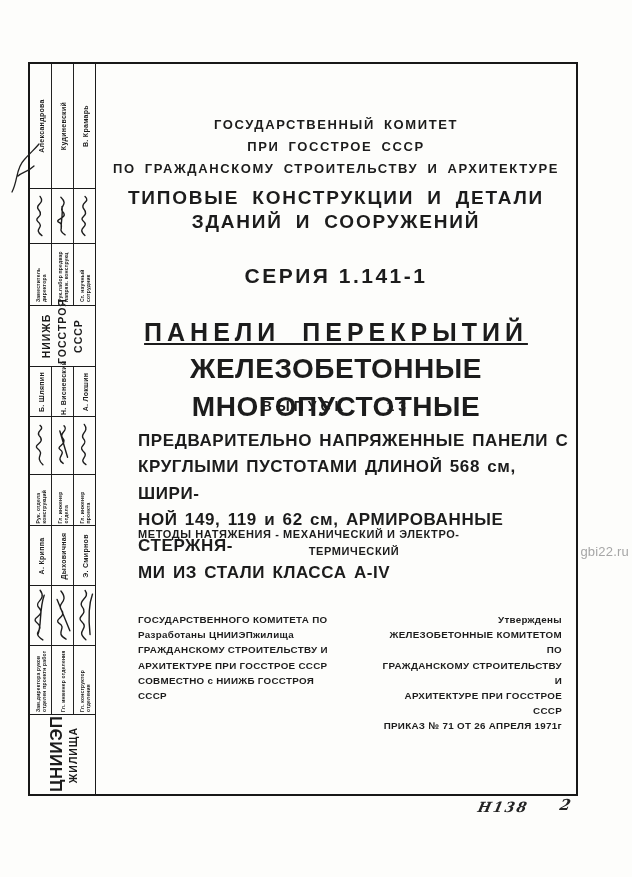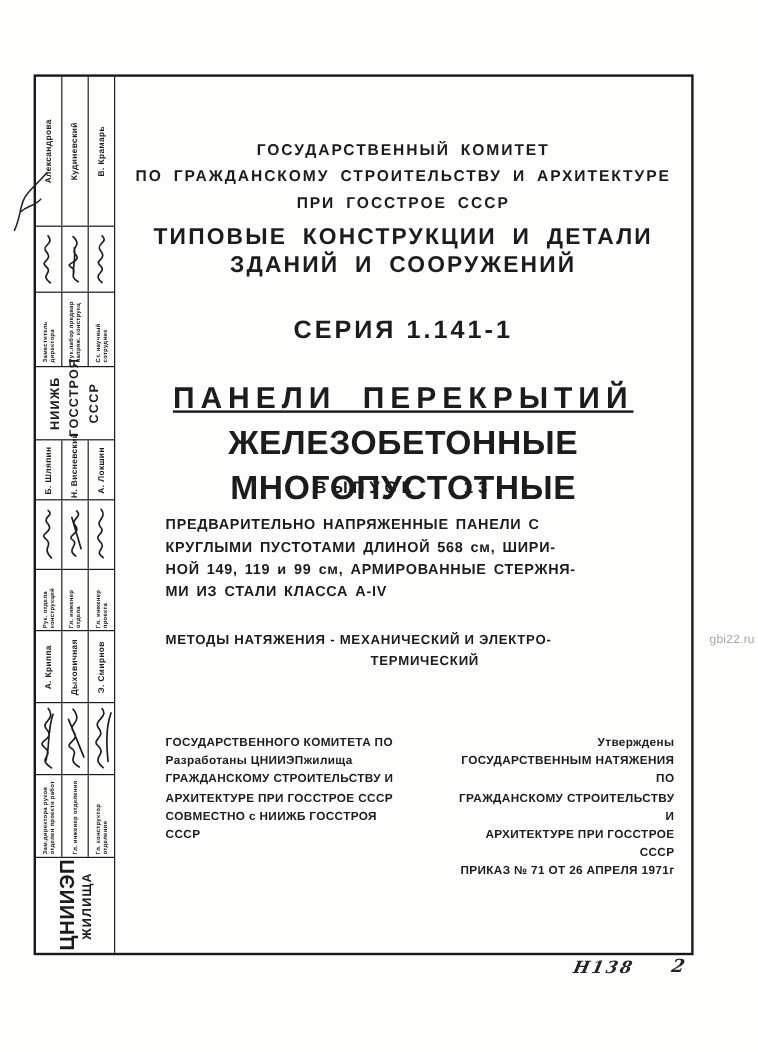--- a/index.html
+++ b/index.html
@@ -64,31 +64,31 @@
   
   .main{position:relative;flex:1;font-weight:bold;}
   .center{text-align:center;}
   .header{position:absolute;top:30px;left:0;right:0;font-size:13px;letter-spacing:1.6px;line-height:1.7;word-spacing:4px;margin-top:20px;}
   .caption{position:absolute;top:122px;left:0;right:0;font-size:19px;letter-spacing:1.8px;line-height:1.25;word-spacing:6px;}
   .series{position:absolute;top:200px;left:0;right:0;font-size:21px;letter-spacing:2.5px;}
   .mtitle{position:absolute;top:252px;left:0;right:0;line-height:1.35;}
   .mtitle-l1{font-size:25px;letter-spacing:5px;word-spacing:10px;text-decoration:underline;}
   .mtitle-l2{font-size:28px;letter-spacing:.5px;word-spacing:4px;}
   .issue{position:absolute;top:334px;left:0;right:0;font-size:14px;letter-spacing:4px;white-space:pre;}
-  .desc{position:absolute;top:364px;left:42px;width:432px;font-size:12px;line-height:1.55;letter-spacing:.6px;word-spacing:2px;}
+  .desc{position:absolute;top:364px;left:42px;width:432px;font-size:17px;line-height:1.55;letter-spacing:.6px;word-spacing:2px;}
   .desc .c{text-align:left;}
   .methods{position:absolute;top:462px;left:42px;width:432px;font-size:11px;line-height:1.55;letter-spacing:.6px;}
   .methods .c{text-align:center;}
   .approve{position:absolute;top:548px;left:42px;right:14px;display:flex;}
   .apcol{font-size:9.8px;line-height:1.55;letter-spacing:.3px;}
   .apcol.left{width:210px;margin-right:26px;}
   .apcol.right{flex:1;text-align:right;}
 
   
-  .watermark{position:absolute;right:3px;top:528px;font-size:10px;color:#a6a6a6;letter-spacing:.2px;}
+  .watermark{position:absolute;right:3px;top:544px;font-size:13px;color:#a6a6a6;letter-spacing:.2px;}
   .hand{
     position:absolute;font-family:"DejaVu Serif","Liberation Serif",serif;
     font-style:italic;font-weight:bold;color:#242424;
     transform:skewX(-12deg);
   }
   .hand-num{left:478px;top:799px;font-size:14px;letter-spacing:2px;}
   .hand-sheet{left:560px;top:796px;font-size:15px;}
   .margin-scribble{position:absolute;left:8px;top:142px;overflow:visible;}
   .margin-scribble path{fill:none;stroke:#202020;stroke-width:1.3;stroke-linecap:round;}
 </style>
@@ -245,62 +245,62 @@
           </div>
         </div>
       </div>
 
     </div>
 
     <div class="main">
 
       <div class="header center">
         <div>ГОСУДАРСТВЕННЫЙ  КОМИТЕТ</div>
+        <div>ПРИ  ГОССТРОЕ  СССР</div>
         <div>ПО ГРАЖДАНСКОМУ СТРОИТЕЛЬСТВУ И АРХИТЕКТУРЕ</div>
-        <div>ПРИ  ГОССТРОЕ  СССР</div>
       </div>
 
       <div class="caption center">
         <div>ТИПОВЫЕ КОНСТРУКЦИИ И ДЕТАЛИ</div>
         <div>ЗДАНИЙ И СООРУЖЕНИЙ</div>
       </div>
 
       <div class="series center">СЕРИЯ 1.141-1</div>
 
       <div class="mtitle center">
         <div class="mtitle-l1">ПАНЕЛИ ПЕРЕКРЫТИЙ</div>
         <div class="mtitle-l2">ЖЕЛЕЗОБЕТОННЫЕ МНОГОПУСТОТНЫЕ</div>
       </div>
 
       <div class="issue center">ВЫПУСК     13</div>
 
       <div class="desc">
         <div>ПРЕДВАРИТЕЛЬНО НАПРЯЖЕННЫЕ ПАНЕЛИ  С</div>
         <div>КРУГЛЫМИ ПУСТОТАМИ ДЛИНОЙ 568 см, ШИРИ-</div>
-        <div>НОЙ 149, 119 и 99 см, АРМИРОВАННЫЕ СТЕРЖНЯ-</div>
+        <div>НОЙ 149, 119 и 62 см, АРМИРОВАННЫЕ СТЕРЖНЯ-</div>
         <div class="c">МИ ИЗ СТАЛИ КЛАССА А-IV</div>
       </div>
 
       <div class="methods">
         <div>МЕТОДЫ НАТЯЖЕНИЯ - МЕХАНИЧЕСКИЙ И ЭЛЕКТРО-</div>
         <div class="c">ТЕРМИЧЕСКИЙ</div>
       </div>
 
       <div class="approve">
         <div class="apcol left">
           <div>ГОСУДАРСТВЕННОГО КОМИТЕТА ПО</div>
           <div>Разработаны ЦНИИЭПжилища</div>
           <div>ГРАЖДАНСКОМУ СТРОИТЕЛЬСТВУ И</div>
           <div>АРХИТЕКТУРЕ ПРИ ГОССТРОЕ СССР</div>
           <div>СОВМЕСТНО с НИИЖБ ГОССТРОЯ</div>
           <div>СССР</div>
         </div>
         <div class="apcol right">
           <div>Утверждены</div>
-          <div>ГОСУДАРСТВЕННЫМ  НАТЯЖЕНИЯ ПО</div>
+          <div>ЖЕЛЕЗОБЕТОННЫЕ  КОМИТЕТОМ ПО</div>
           <div>ГРАЖДАНСКОМУ СТРОИТЕЛЬСТВУ  И</div>
           <div>АРХИТЕКТУРЕ ПРИ ГОССТРОЕ  СССР</div>
           <div>ПРИКАЗ  №  71  ОТ   26 АПРЕЛЯ 1971г</div>
         </div>
       </div>
 
     </div>
   </div>
 
   <svg class="margin-scribble" width="34" height="56" viewBox="0 0 34 56">

